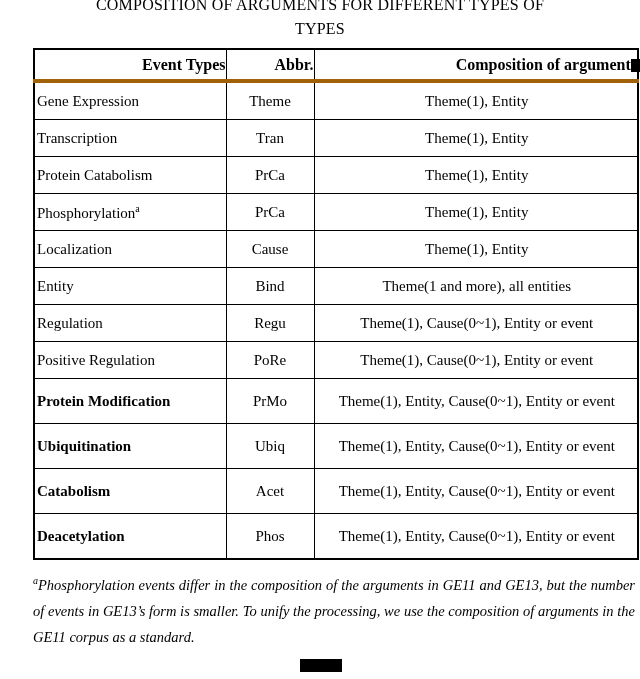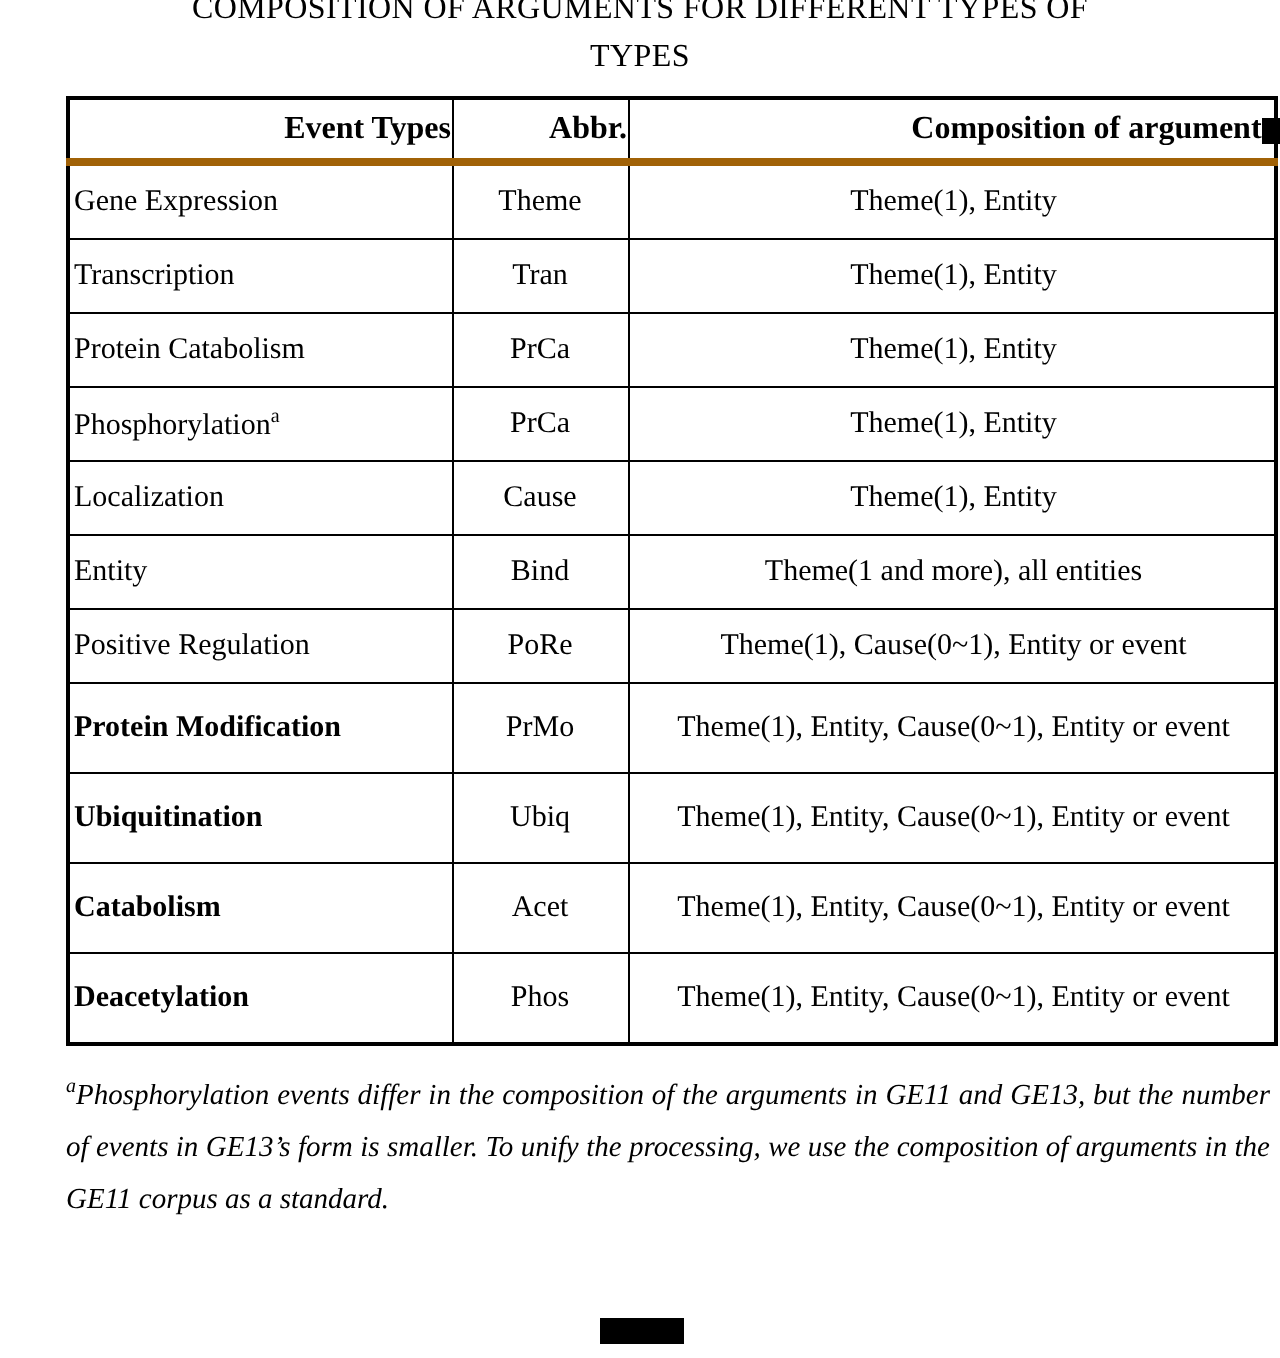--- a/index.html
+++ b/index.html
@@ -118,20 +118,25 @@
         <td class="c1">Localization</td>
         <td class="c2">Cause</td>
         <td class="c3">Theme(1), Entity</td>
       </tr>
       <tr class="single">
         <td class="c1">Entity</td>
         <td class="c2">Bind</td>
         <td class="c3">Theme(1 and more), all entities</td>
       </tr>
       <tr class="single">
+        <td class="c1">Regulation</td>
+        <td class="c2">Regu</td>
+        <td class="c3">Theme(1), Cause(0~1), Entity or event</td>
+      </tr>
+      <tr class="single">
         <td class="c1">Positive Regulation</td>
         <td class="c2">PoRe</td>
         <td class="c3">Theme(1), Cause(0~1), Entity or event</td>
       </tr>
       <tr class="tall">
         <td class="c1 bold-ev">Protein Modification</td>
         <td class="c2">PrMo</td>
         <td class="c3">Theme(1), Entity, Cause(0~1), Entity or event</td>
       </tr>
       <tr class="tall">

